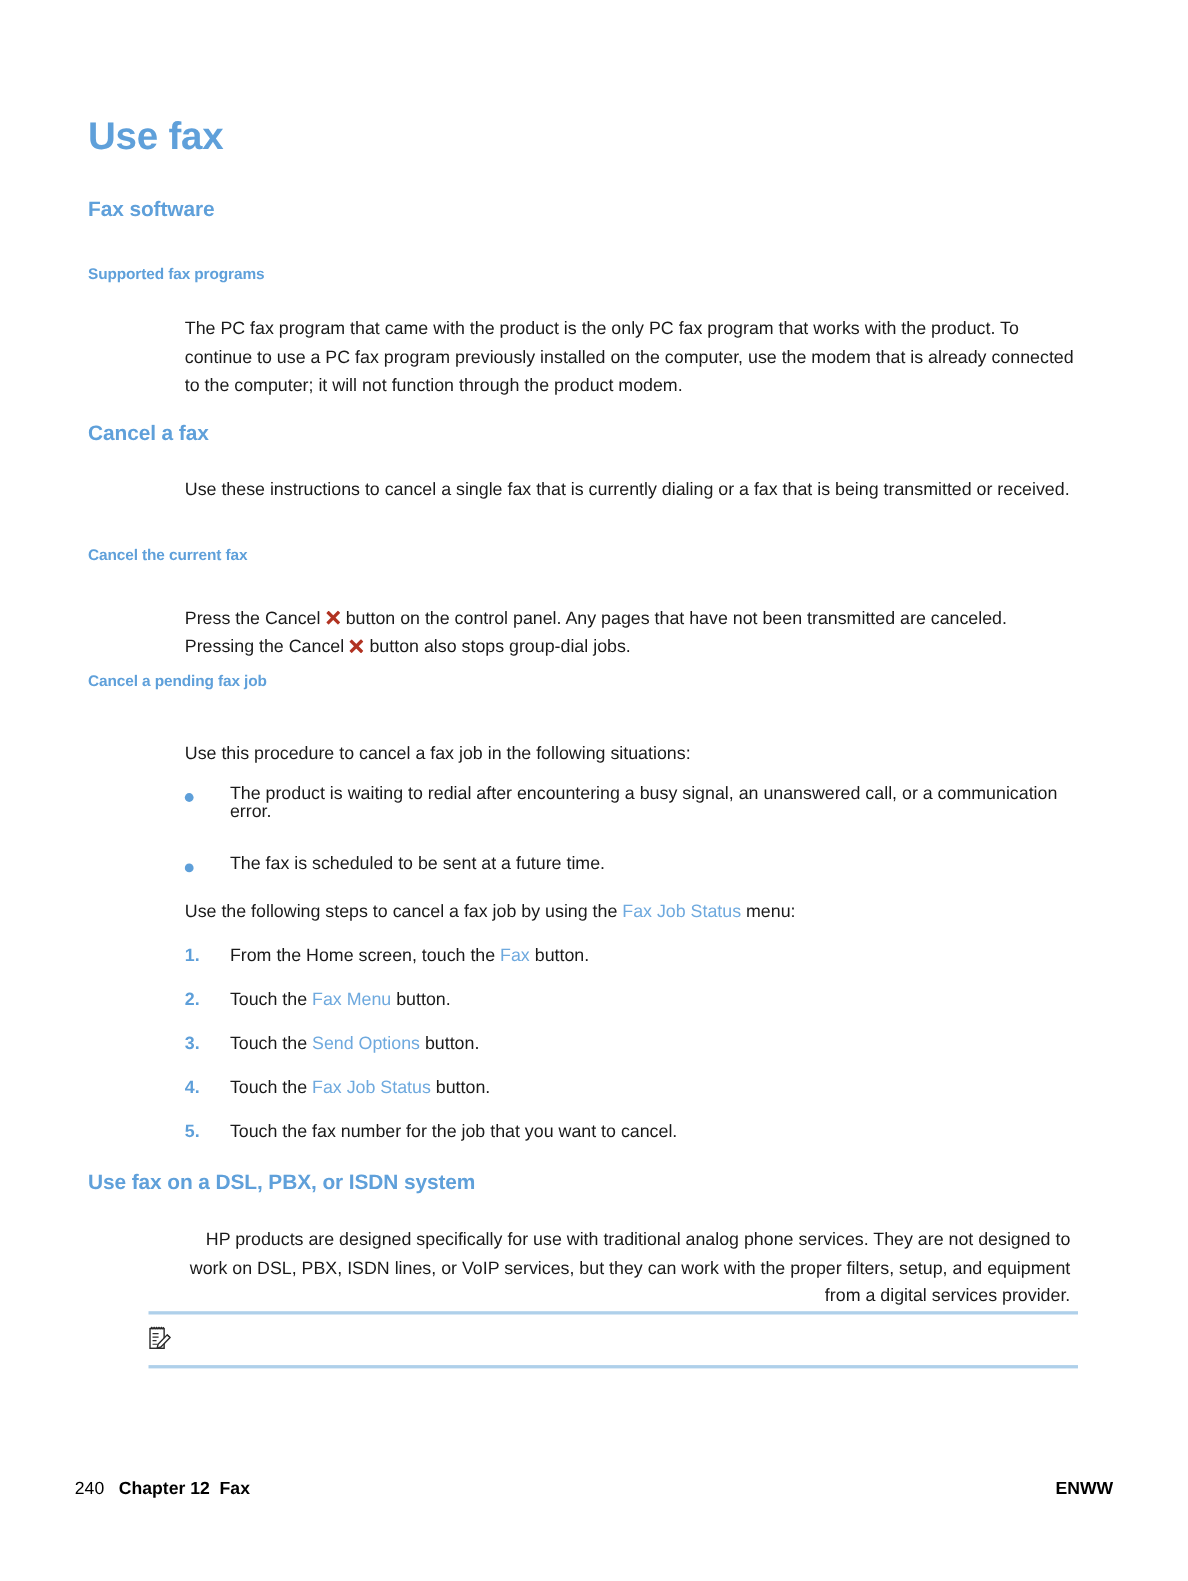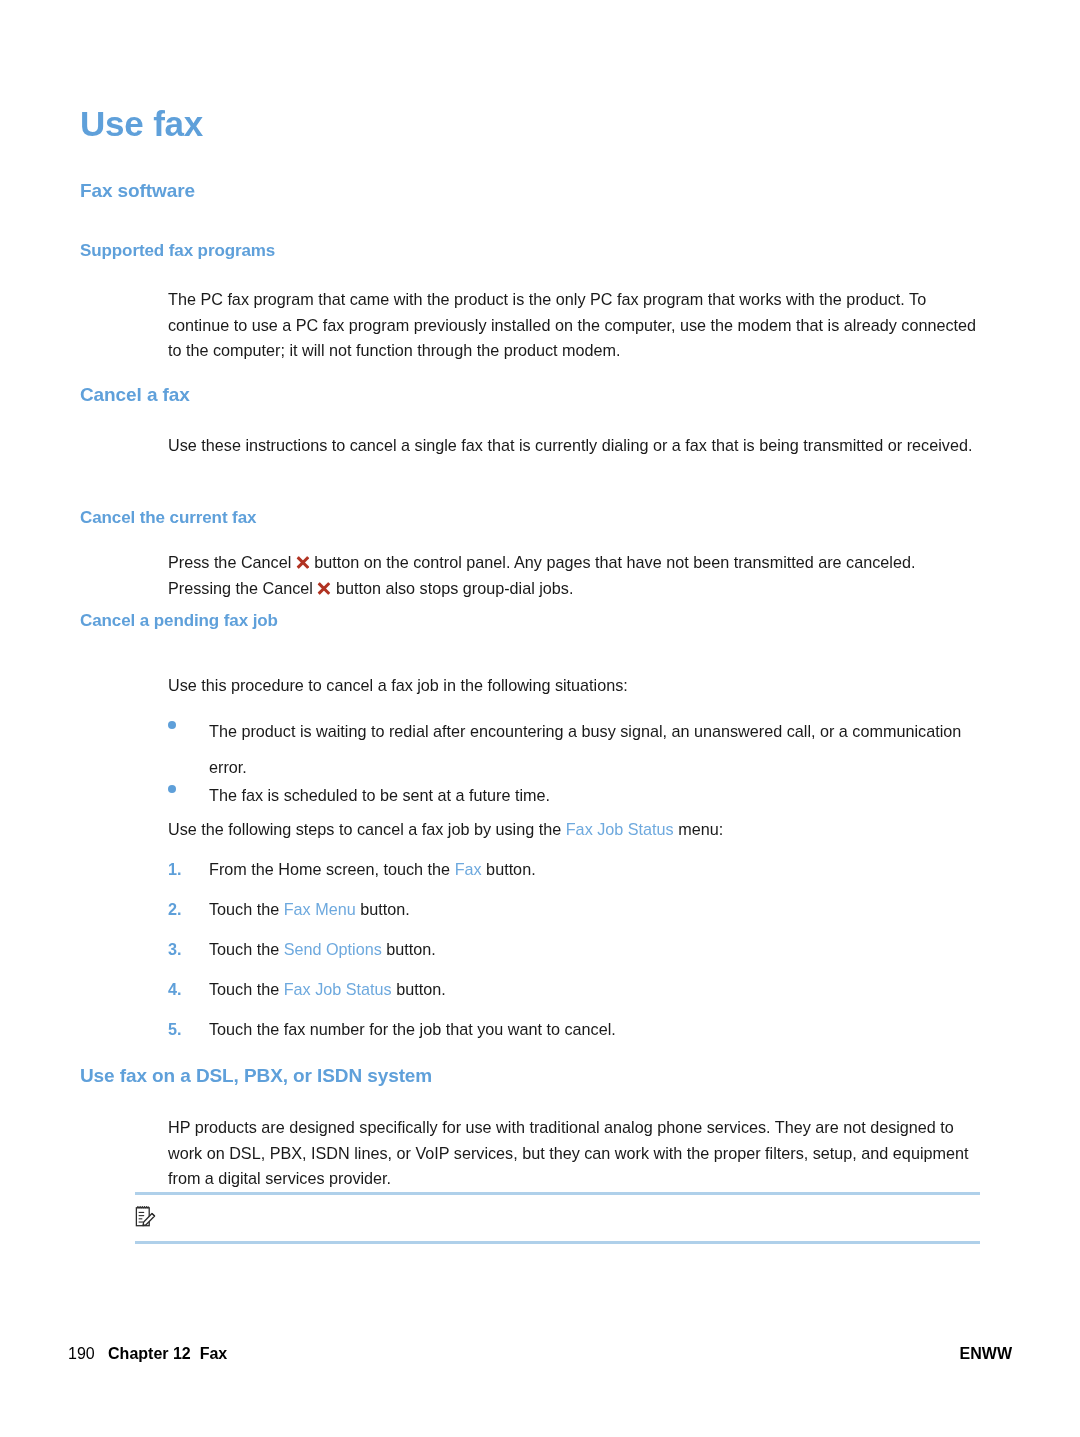--- a/index.html
+++ b/index.html
@@ -34,21 +34,21 @@
     position: absolute;
     left: 80px;
     font-size: 19px;
     font-weight: bold;
     color: #5FA0DA;
     letter-spacing: -0.1px;
   }
   .h3 {
     position: absolute;
     left: 80px;
-    font-size: 17px;
+    font-size: 14px;
     font-weight: bold;
     color: #5FA0DA;
     letter-spacing: -0.1px;
     text-align: center;
   }
 
   
   .para {
     position: absolute;
     left: 168px;
@@ -58,21 +58,21 @@
   }
   .ui {
     color: #6EA9DE;
   }
 
   
   .bullet-row {
     position: absolute;
     left: 168px;
     font-size: 16.2px;
-    line-height: 36px;
+    line-height: 17px;
     color: #1a1a1a;
   }
   .bullet-dot {
     position: absolute;
     left: 0px;
     top: 8px;
     width: 8px;
     height: 8px;
     border-radius: 50%;
     background: #5E9FD9;
@@ -206,21 +206,21 @@
   <div class="h2" style="top:180px;">Fax software</div>
 
   <div class="h3" style="top:241px;">Supported fax programs</div>
 
   <div class="para" style="top:287px; width:810px;">The PC fax program that came with the product is the only PC fax program that works with the product. To continue to use a PC fax program previously installed on the computer, use the modem that is already connected to the computer; it will not function through the product modem.</div>
 
   <div class="h2" style="top:384px;">Cancel a fax</div>
 
   <div class="para" style="top:433px; width:812px;">Use these instructions to cancel a single fax that is currently dialing or a fax that is being transmitted or received.</div>
 
-  <div class="h3" style="top:508px;">Cancel the current fax</div>
+  <div class="h3" style="top:496px;">Cancel the current fax</div>
 
   <div class="para" style="top:550px; width:800px;">
     <span>Press the Cancel</span><span class="x-icon"></span><span>button on the control panel. Any pages that have not been transmitted are canceled. Pressing the Cancel</span><span class="x-icon"></span><span>button also stops group-dial jobs.</span>
   </div>
 
   <div class="h3" style="top:611px;">Cancel a pending fax job</div>
 
   <div class="para" style="top:673px; width:800px;">Use this procedure to cancel a fax job in the following situations:</div>
 
   <div class="bullet-row" style="top:713px; width:795px;">
@@ -257,21 +257,21 @@
     <span class="step-text"><span>Touch the </span><span class="ui">Fax Job Status</span><span> button.</span></span>
   </div>
 
   <div class="step-row" style="top:1017px; width:790px;">
     <span class="step-num">5.</span>
     <span class="step-text"><span>Touch the fax number for the job that you want to cancel.</span><span class="ui"></span><span></span></span>
   </div>
 
   <div class="h2" style="top:1065px;">Use fax on a DSL, PBX, or ISDN system</div>
 
-  <div class="para" style="top:1115px; width:805px;">HP products are designed specifically for use with traditional analog phone services. They are not designed to work on DSL, PBX, ISDN lines, or VoIP services, but they can work with the proper filters, setup, and equipment from a digital services provider.</div>
+  <div class="para" style="top:1115px; width:805px;text-align:right;">HP products are designed specifically for use with traditional analog phone services. They are not designed to work on DSL, PBX, ISDN lines, or VoIP services, but they can work with the proper filters, setup, and equipment from a digital services provider.</div>
 
   <div id="note-box">
     <div class="note-rule"></div>
     <div class="note-body">
       <span class="note-icon">
         <svg viewBox="0 0 24 24" width="22" height="22" xmlns="http://www.w3.org/2000/svg">
           <rect x="1.5" y="2" width="14" height="19.5" fill="#ffffff" stroke="#2b2b2b" stroke-width="1.4"></rect>
           <line x1="4" y1="7" x2="10" y2="7" stroke="#2b2b2b" stroke-width="1.2"></line>
           <line x1="4" y1="10.5" x2="10" y2="10.5" stroke="#2b2b2b" stroke-width="1.2"></line>
           <line x1="4" y1="14" x2="8" y2="14" stroke="#2b2b2b" stroke-width="1.2"></line>
@@ -279,17 +279,17 @@
           <path d="M2 2 L3.2 0.6 L4.4 2 L5.6 0.6 L6.8 2 L8 0.6 L9.2 2 L10.4 0.6 L11.6 2 L12.8 0.6 L14 2 L15.2 0.6" fill="none" stroke="#2b2b2b" stroke-width="1.1"></path>
           <path d="M9.5 17.5 L18.5 8.2 L21.4 10.9 L12.3 20.2 L8.6 21.3 Z" fill="#ffffff" stroke="#2b2b2b" stroke-width="1.4" stroke-linejoin="round"></path>
           <line x1="18.5" y1="8.2" x2="21.4" y2="10.9" stroke="#2b2b2b" stroke-width="1.2"></line>
         </svg>
       </span>
     </div>
     <div class="note-rule"></div>
   </div>
 
   <div id="footer">
-    <div class="footer-left"><span class="footer-page">190</span><span>   </span><span class="footer-chapter">Chapter 12</span><span>  </span><span class="footer-chapter">Fax</span></div>
+    <div class="footer-left"><span class="footer-page">240</span><span>   </span><span class="footer-chapter">Chapter 12</span><span>  </span><span class="footer-chapter">Fax</span></div>
     <div class="footer-right">ENWW</div>
   </div>
 
 </div>
 
 </body></html>

